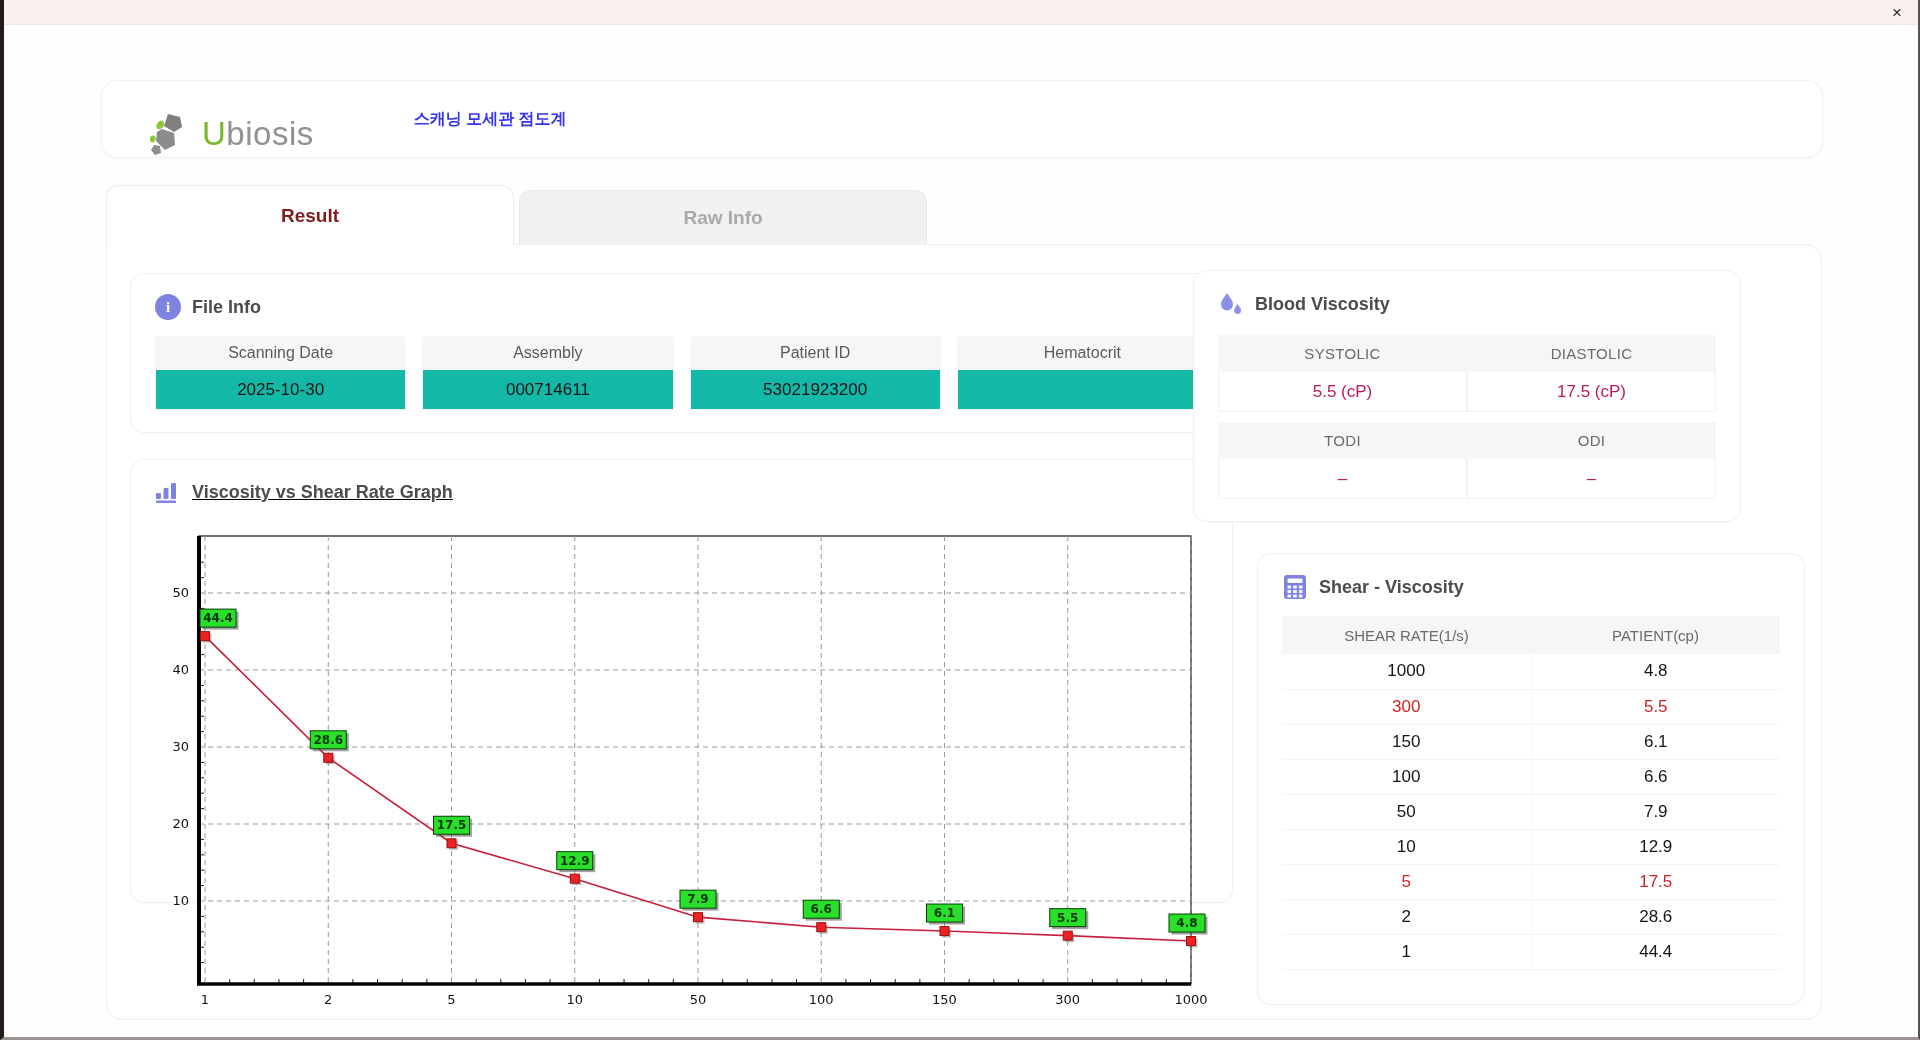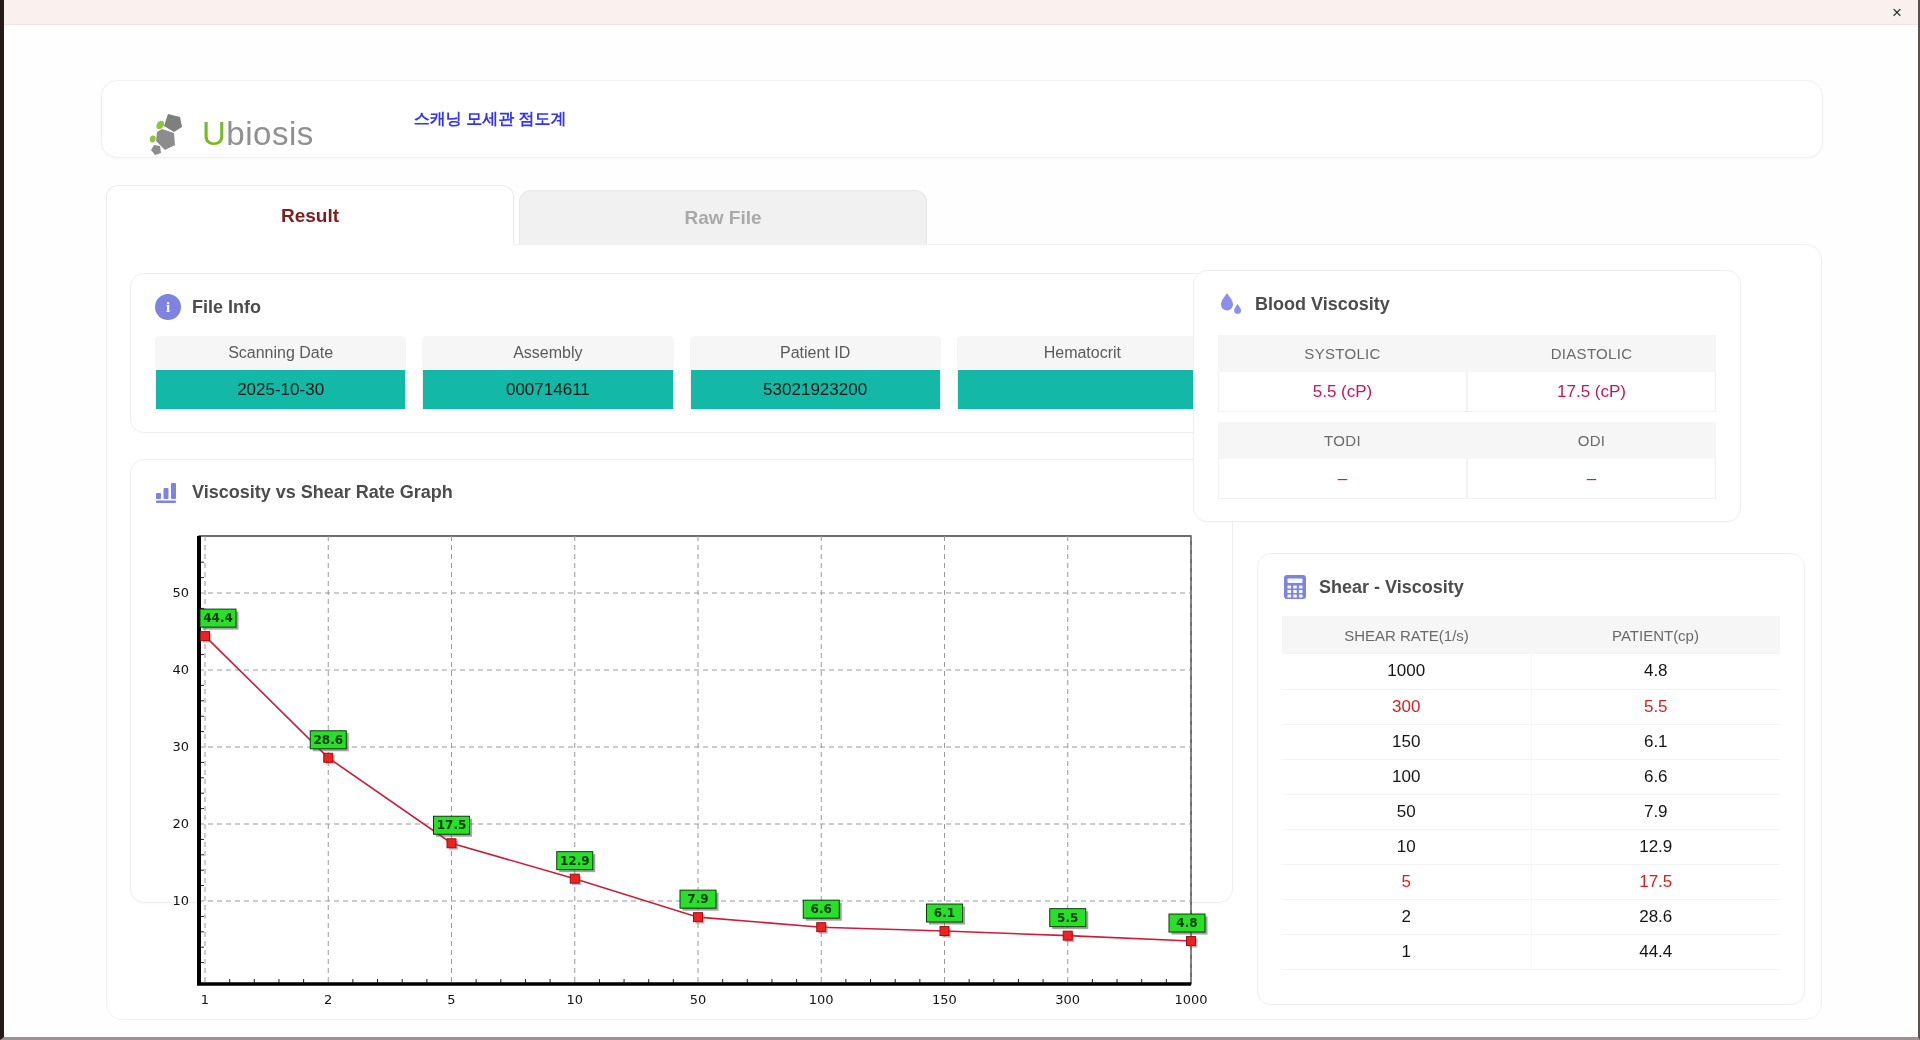--- a/index.html
+++ b/index.html
@@ -48,21 +48,21 @@
   
   .file-card { left:23px; top:28px; width:1103px; height:160px; }
   .fields { display:flex; gap:16px; padding:6px 24px 11px 24px; }
   .field { flex:1; }
   .field-label { height:34px; background:#f6f6f6; border-radius:4px; display:flex;
     align-items:center; justify-content:center; font-size:16px; color:#5a5a5a; }
   .field-value { height:40px; border:1px solid #f1f1f1; border-top:none; display:flex;
     align-items:center; justify-content:center; font-size:17px; color:#151515; background:#14b8a6; }
 
   
-  .graph-card { left:23px; top:214px; width:1103px; height:444px; }
+  .graph-card { left:23px; top:214px; width:1103px; height:444px;text-decoration:underline; }
   .chart-wrap { position:absolute; left:18px; top:62px; }
 
   
   .bv-card { left:1086px; top:25px; width:548px; height:252px; }
   .bv-table { padding:8px 24px 0 24px; }
   .bv-row { display:flex; }
   .bv-cell { flex:1; display:flex; align-items:center; justify-content:center; }
   .bv-h { height:37px; background:#f6f6f6; font-size:15px; color:#6a6a6a; letter-spacing:0.3px; }
   .bv-v { height:40px; font-size:17px; color:#be185d; border:1px solid #f2f2f2; border-top:none; }
   .bv-block + .bv-block { margin-top:10px; }
@@ -96,21 +96,21 @@
         <path d="M8,10 C14,6 16,12 12,16 C8,19 4,16 8,10 Z" fill="#8cc63e"></path>
         <path d="M1,24 C6,22 7,27 4,30 C1,32 -2,28 1,24 Z" fill="#8cc63e"></path>
       </svg>
       <span class="logo-text"><span class="logo-u">U</span><span class="logo-rest">biosis</span></span>
     </div>
     <div class="app-title">스캐닝 모세관 점도계</div>
   </div>
 
   <div class="tabs">
     <div class="tab active">Result</div>
-    <div class="tab inactive">Raw File</div>
+    <div class="tab inactive">Raw Info</div>
   </div>
 
   <div class="panel">
 
     <div class="card file-card">
       <div class="card-head">
         <div class="icon-circle-i">i</div>
         <div class="card-title">File Info</div>
       </div>
       <div class="fields" id="file-fields">

